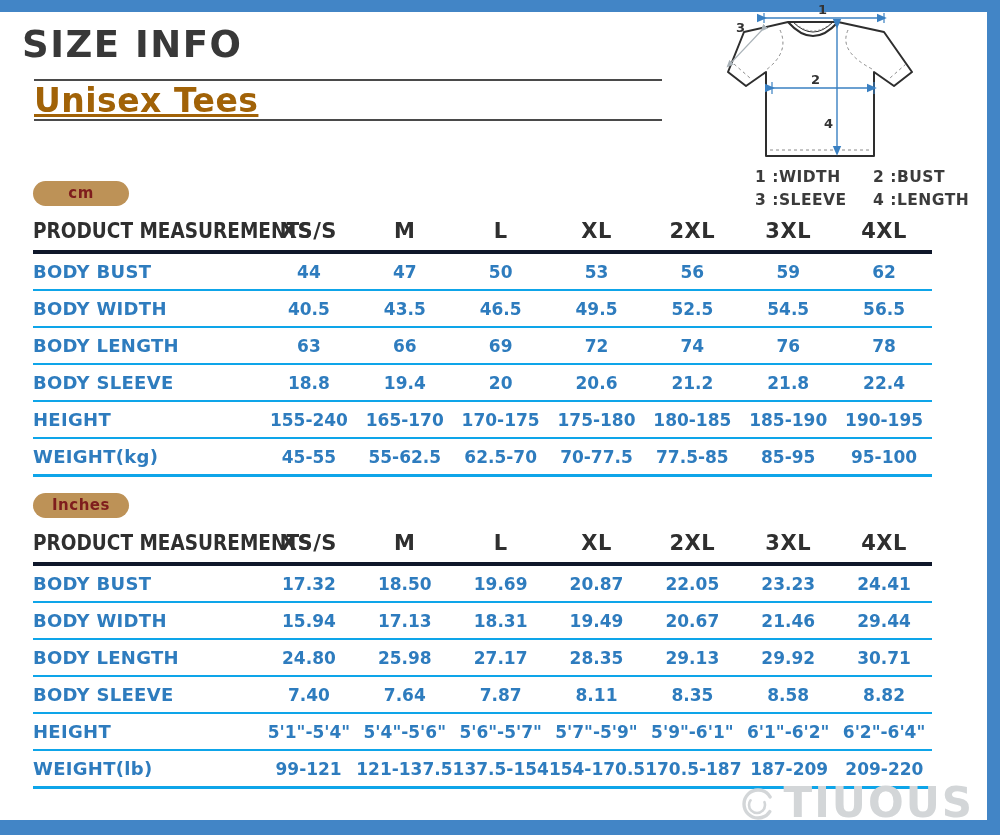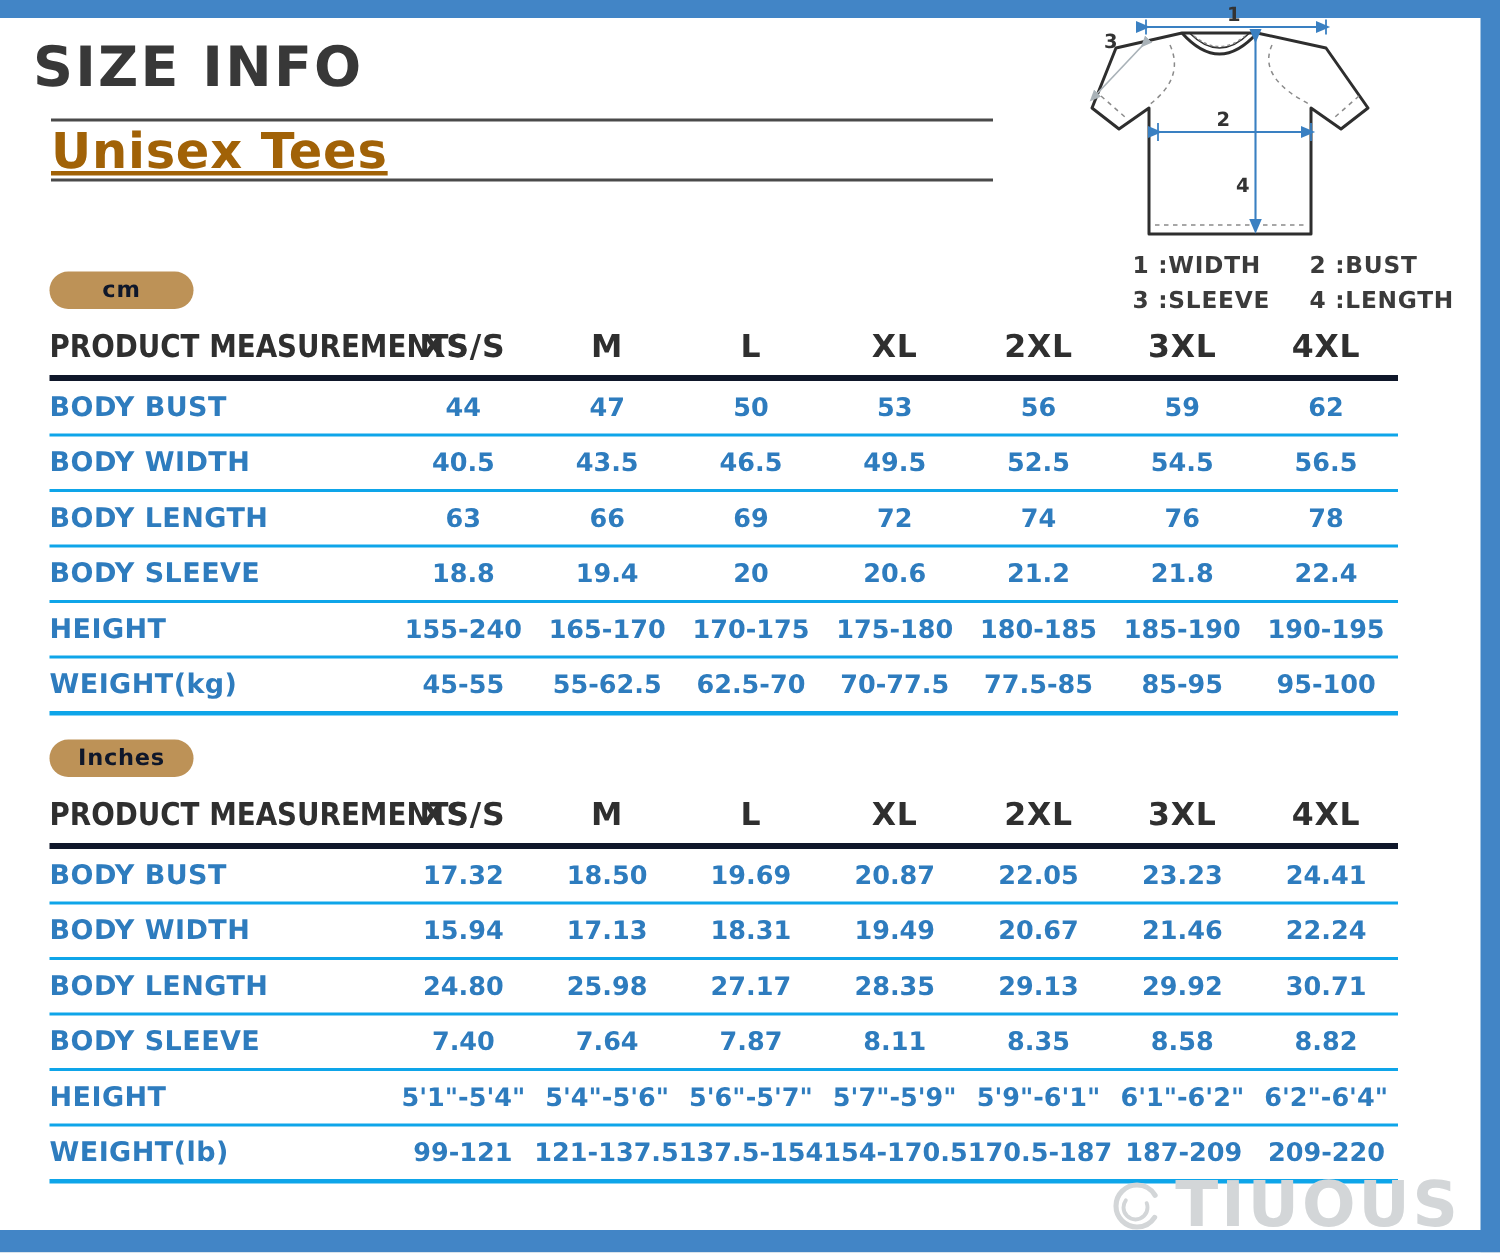--- a/index.html
+++ b/index.html
@@ -15,21 +15,21 @@
   
   .title{position:absolute;left:22px;top:26px;font-size:37px;font-weight:900;
          color:#383838;letter-spacing:1.5px;line-height:1;}
   .rule1{position:absolute;left:34px;top:79px;width:628px;height:2px;background:#4a4a4a;}
   .subtitle{position:absolute;left:34px;top:84px;font-size:33px;font-weight:900;
             color:#a16207;letter-spacing:0.5px;line-height:1;text-decoration:underline;}
   .rule2{position:absolute;left:34px;top:119px;width:628px;height:2px;background:#4a4a4a;}
 
   
   .unit-pill{position:absolute;left:33px;display:inline-block;min-width:64px;text-align:center;
-    background:#bd9257;color:#0f172a;font-weight:800;font-size:15px;
+    background:#bd9257;color:#7f1d1d;font-weight:800;font-size:15px;
     padding:3px 16px 4px 16px;border-radius:14px;letter-spacing:0.5px;}
   .pill-cm{top:181px;}
   .pill-in{top:493px;}
 
   
   .size-table{position:absolute;left:33px;width:899px;}
   .table-cm{top:212px;}
   .table-in{top:524px;}
   .trow{display:grid;grid-template-columns:228px repeat(7,1fr);align-items:center;
         height:35px;border-bottom:2px solid #0ea5e9;}
@@ -208,21 +208,21 @@
         <div class="cell val">24.41</div>
       </div>
       <div class="trow">
         <div class="cell rowlabel">BODY WIDTH</div>
         <div class="cell val">15.94</div>
         <div class="cell val">17.13</div>
         <div class="cell val">18.31</div>
         <div class="cell val">19.49</div>
         <div class="cell val">20.67</div>
         <div class="cell val">21.46</div>
-        <div class="cell val">22.24</div>
+        <div class="cell val">29.44</div>
       </div>
       <div class="trow">
         <div class="cell rowlabel">BODY LENGTH</div>
         <div class="cell val">24.80</div>
         <div class="cell val">25.98</div>
         <div class="cell val">27.17</div>
         <div class="cell val">28.35</div>
         <div class="cell val">29.13</div>
         <div class="cell val">29.92</div>
         <div class="cell val">30.71</div>

